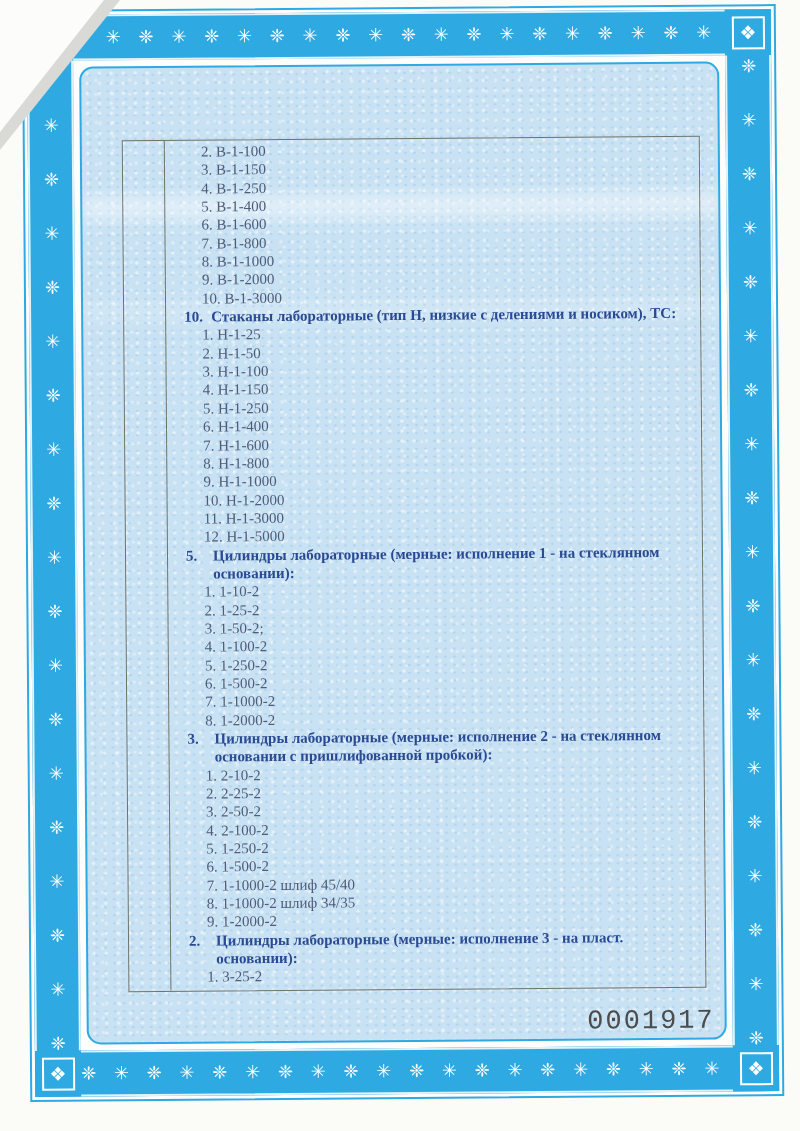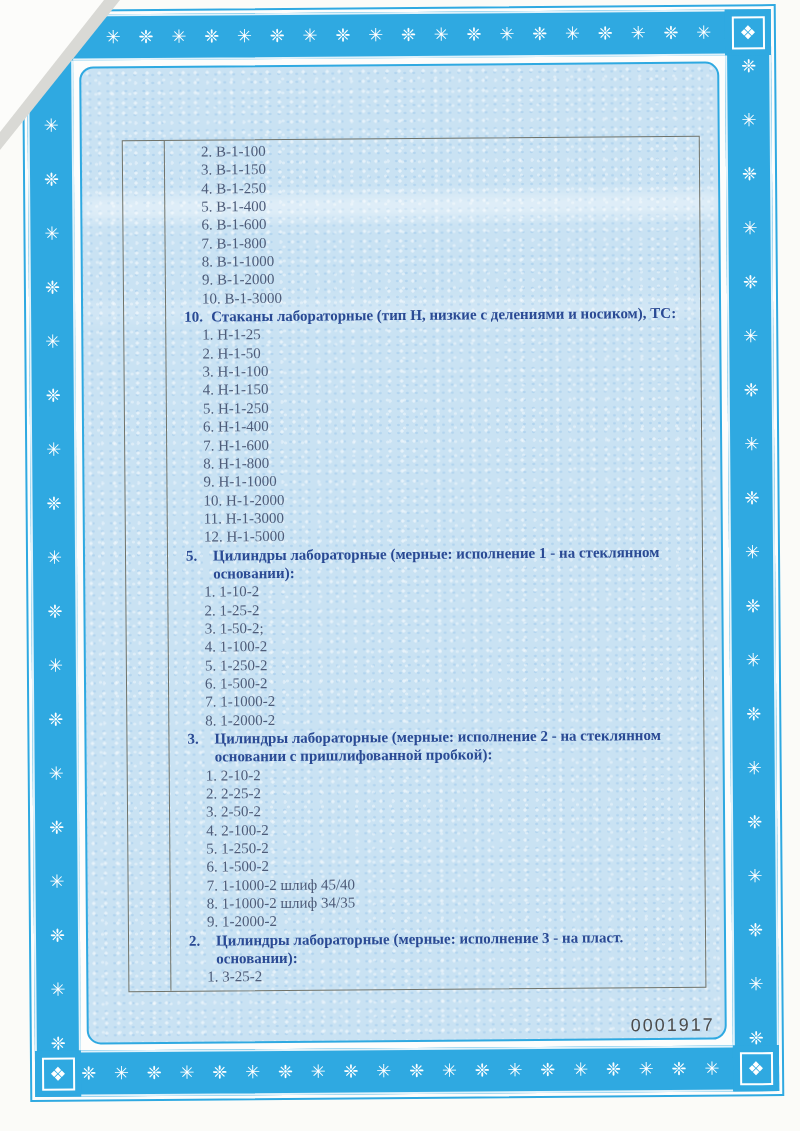--- a/index.html
+++ b/index.html
@@ -86,22 +86,22 @@
     color: #4E5C79;
   }
   .item { padding-left: 36px; white-space: nowrap; }
   .sec-head { display:flex; padding-left: 18px; font-weight: bold; color: #2A4A94; }
   .sec-num { width: 27px; flex: none; }
   .sec-title { flex: 1; }
 
   
   .serial {
     position: absolute; right: 10px; bottom: 2px;
-    font-family: Liberation Sans, sans-serif;
-    font-size: 18px; letter-spacing: 2px;
+    font-family: Liberation Mono, monospace;
+    font-size: 27px; letter-spacing: 2px;
     color: #4C4C4C;
   }
 
   
   .fold-shadow {
     position:absolute; left:0; top:0; width:120px; height:150px;
     background:#d9d9d5;
     clip-path: polygon(0 0, 100% 0, 0 100%);
     z-index: 5;
   }

